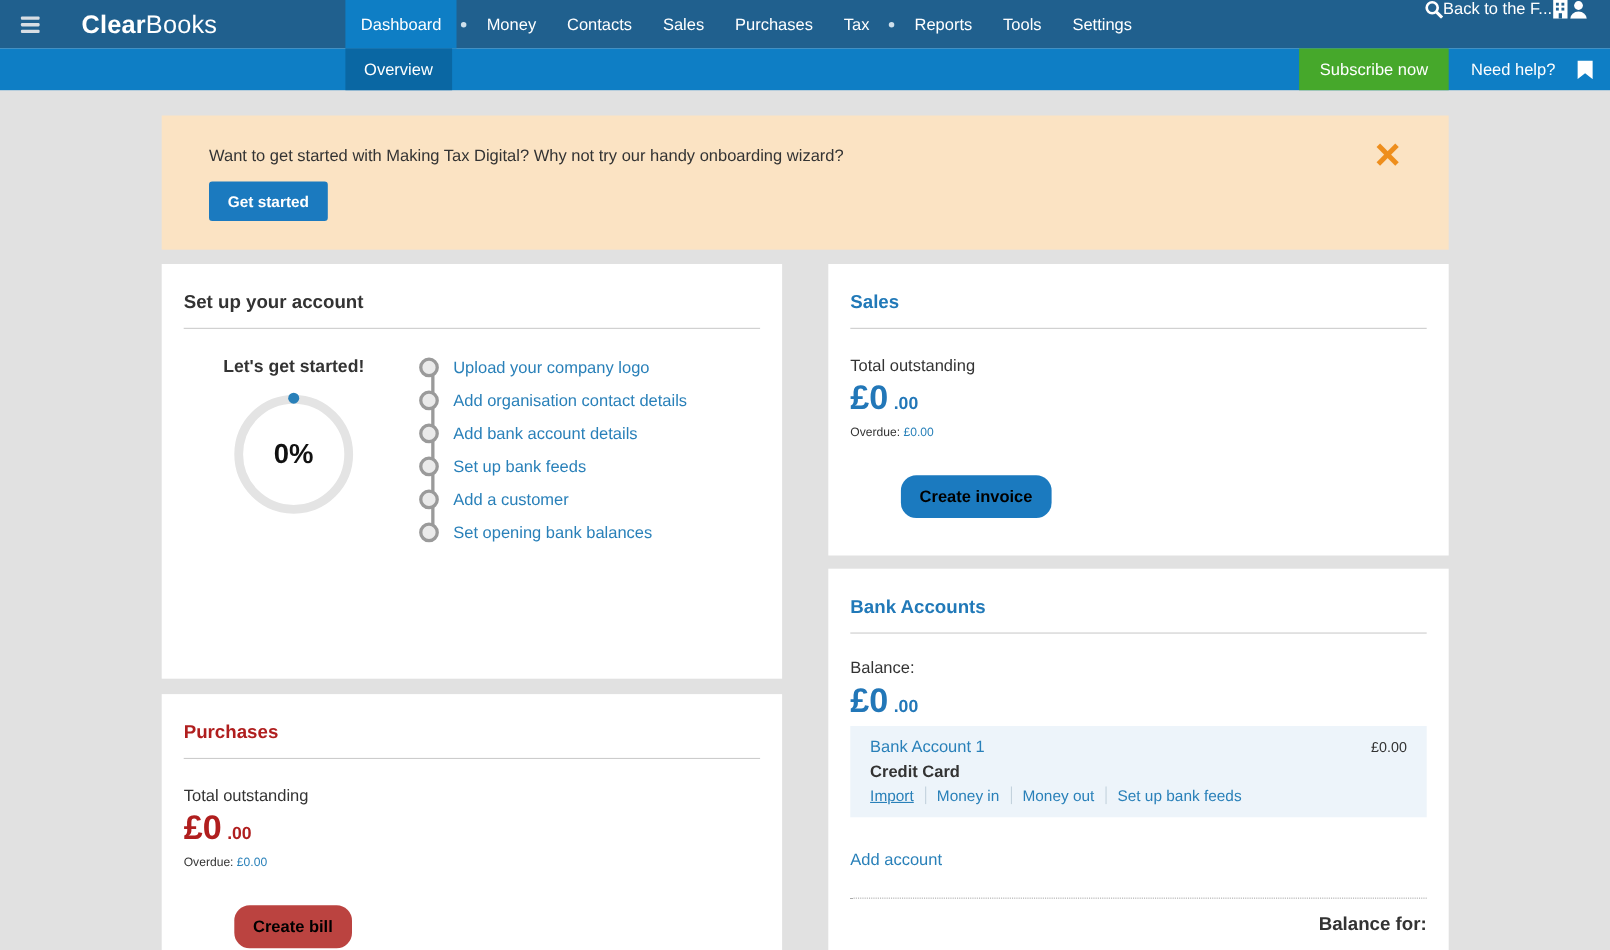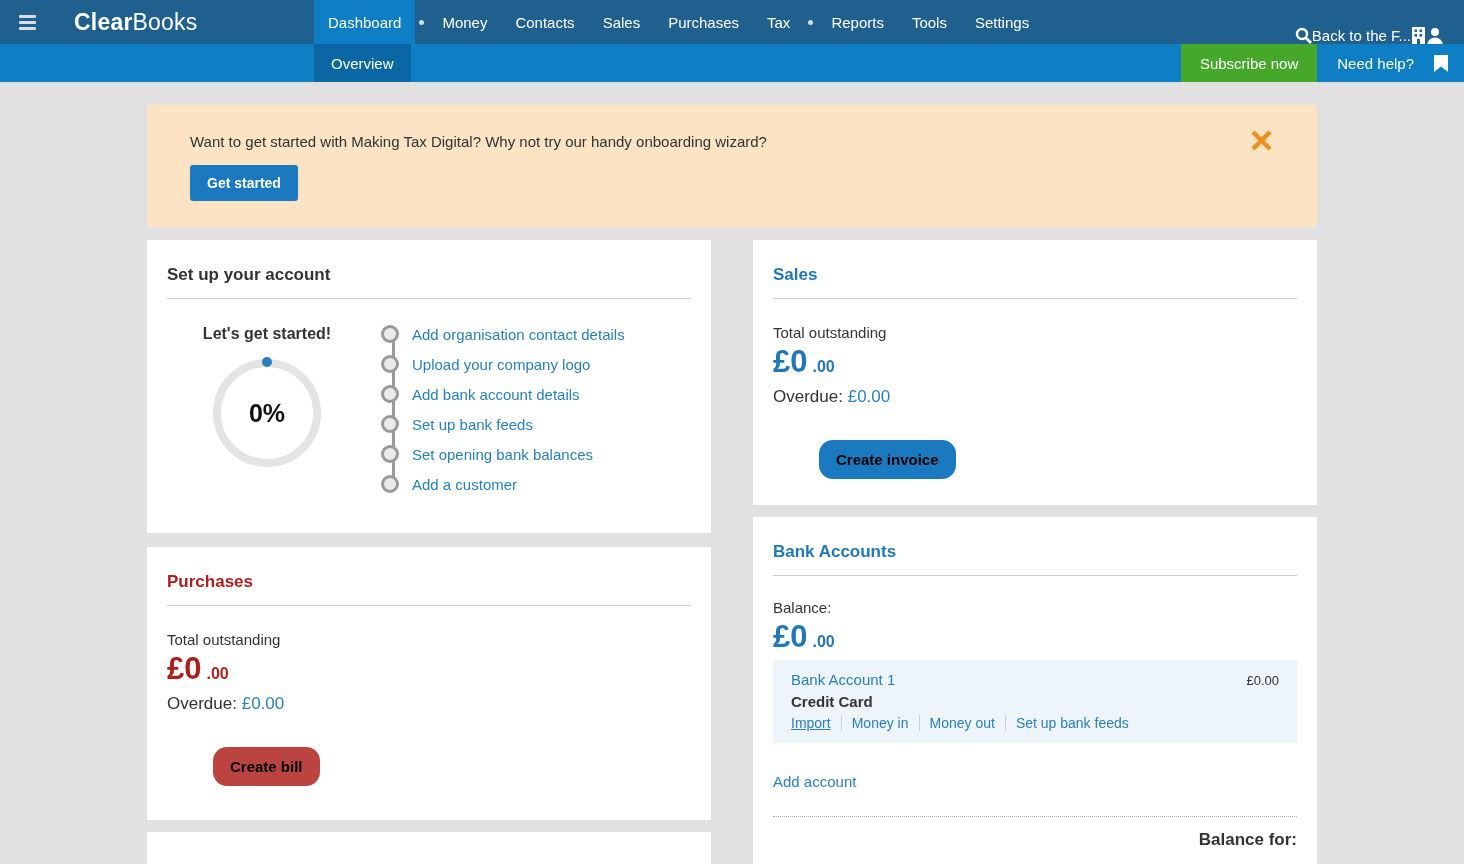--- a/index.html
+++ b/index.html
@@ -10,21 +10,21 @@
   .topbar { height:44px; background:#20608e; display:flex; align-items:stretch; color:#fff; }
   .hamburger { display:flex; flex-direction:column; justify-content:center; gap:3px; margin-left:19px; cursor:pointer; }
   .hamburger span { width:17px; height:3px; background:#d8dee4; border-radius:1px; }
   .logo { display:flex; align-items:center; margin-left:38px; font-size:23px; letter-spacing:.2px; width:240px; }
   .logo .b { font-weight:700; }
   .logo .l { font-weight:300; }
   .nav { display:flex; align-items:stretch; font-size:15px;justify-content:center; }
   .nav-item { display:flex; align-items:center; padding:0 14px; cursor:pointer; white-space:nowrap; }
   .nav-item.active { background:#0e7ec5; }
   .nav-dot { width:5px; height:5px; background:#cfe0ec; border-radius:50%; align-self:center; margin:0 4px; }
-  .topbar-right { margin-left:auto; display:flex; align-items:flex-end; margin-right:20px; font-size:15px; }
+  .topbar-right { margin-left:auto; display:flex; align-items:flex-start; margin-right:20px; font-size:15px; }
   .icon-btn { display:flex; align-items:center; cursor:pointer; }
   .back-link { cursor:pointer; white-space:nowrap; }
 
   
   .subbar { height:38px; background:#0e7ec5; display:flex; align-items:stretch; color:#fff; font-size:15px; }
   .subtab { display:flex; align-items:center; padding:0 17px; margin-left:314px; background:#0a67a3; cursor:pointer; }
   .subbar-right { margin-left:auto; display:flex; align-items:stretch; }
   .subscribe { display:flex; align-items:center; padding:0 19px; background:#46a82b; cursor:pointer; }
   .needhelp { display:flex; align-items:center; padding:0 20px; cursor:pointer; }
   .bookmark-wrap { display:flex; align-items:center; margin-right:16px; cursor:pointer; }
@@ -41,21 +41,21 @@
 
   .columns { display:flex; gap:42px; }
   .col { width:564px; display:flex; flex-direction:column; }
   .card { background:#fff; padding:0 20px; }
   .card h2 { font-size:17px; font-weight:600; padding-top:25px; }
   .card .rule { border-bottom:1px solid #ccc; margin-top:13px; }
   .title-blue { color:#2179b8; }
   .title-red { color:#b01e1e; }
 
   
-  .card-setup { height:293px; margin-bottom:14px; }
+  .card-setup { height:377px; margin-bottom:14px; }
   .setup-body { display:flex; padding-top:18px; }
   .setup-left { width:200px; text-align:center; }
   .lets-started { font-weight:700; font-size:16px; margin-top:8px; }
   .progress-wrap { width:108px; height:108px; margin:16px auto 0; position:relative; }
   .progress-ring { width:108px; height:108px; border:8px solid #e4e4e4; border-radius:50%;
                    display:flex; align-items:center; justify-content:center; }
   .progress-pct { font-size:25px; font-weight:700; color:#111; }
   .progress-dot { position:absolute; top:-2px; left:50%; margin-left:-5px; width:10px; height:10px;
                   background:#2980b9; border-radius:50%; }
   .checklist { margin-left:14px; position:relative; padding-top:2px; }
@@ -66,21 +66,21 @@
 
   
   .card-sales { height:265px; margin-bottom:12px; }
   .card-purchases { height:273px; margin-bottom:12px; }
   .total-label { font-size:15px; margin-top:25px; }
   .amount { margin-top:3px; display:flex; align-items:baseline; }
   .amount .major { font-size:31px; font-weight:700; }
   .amount .minor { font-size:16px; font-weight:700; margin-left:5px; }
   .amount-blue { color:#2277b8; }
   .amount-red { color:#b01e1e; }
-  .overdue { font-size:17px; margin-top:7px; }
+  .overdue { font-size:11px; margin-top:7px; }
   .overdue .link { color:#2980b9; cursor:pointer; }
   .btn { display:inline-block; border:none; color:#000000; font-weight:700; font-size:15px; padding:11px 17px;
          border-radius:14px; cursor:pointer; font-family:inherit;margin-left:46px; }
   .btn-blue { background:#1b7abf; margin-top:33px; }
   .btn-red { background:#bb4340; margin-top:33px; }
 
   
   .card-bank { height:500px; }
   .bank-balance-label { font-size:15px; margin-top:23px; }
   .bank-row { background:#edf4fa; margin-top:5px; padding:11px 18px 12px; }
@@ -191,41 +191,41 @@
               <div class="progress-ring">
                 <div class="progress-pct">0%</div>
               </div>
               <div class="progress-dot"></div>
             </div>
           </div>
           <div class="checklist">
             <div class="line"></div>
             <div class="check-item">
               <div class="check-circle"></div>
+              <div class="check-label">Upload your company logo</div>
+            </div>
+            <div class="check-item">
+              <div class="check-circle"></div>
               <div class="check-label">Add organisation contact details</div>
             </div>
             <div class="check-item">
               <div class="check-circle"></div>
-              <div class="check-label">Upload your company logo</div>
-            </div>
-            <div class="check-item">
-              <div class="check-circle"></div>
               <div class="check-label">Add bank account details</div>
             </div>
             <div class="check-item">
               <div class="check-circle"></div>
               <div class="check-label">Set up bank feeds</div>
             </div>
             <div class="check-item">
               <div class="check-circle"></div>
+              <div class="check-label">Add a customer</div>
+            </div>
+            <div class="check-item">
+              <div class="check-circle"></div>
               <div class="check-label">Set opening bank balances</div>
-            </div>
-            <div class="check-item">
-              <div class="check-circle"></div>
-              <div class="check-label">Add a customer</div>
             </div>
           </div>
         </div>
       </div>
 
       <div class="card card-purchases">
         <h2 class="title-red">Purchases</h2>
         <div class="rule"></div>
         <div class="total-label">Total outstanding</div>
         <div class="amount amount-red">

